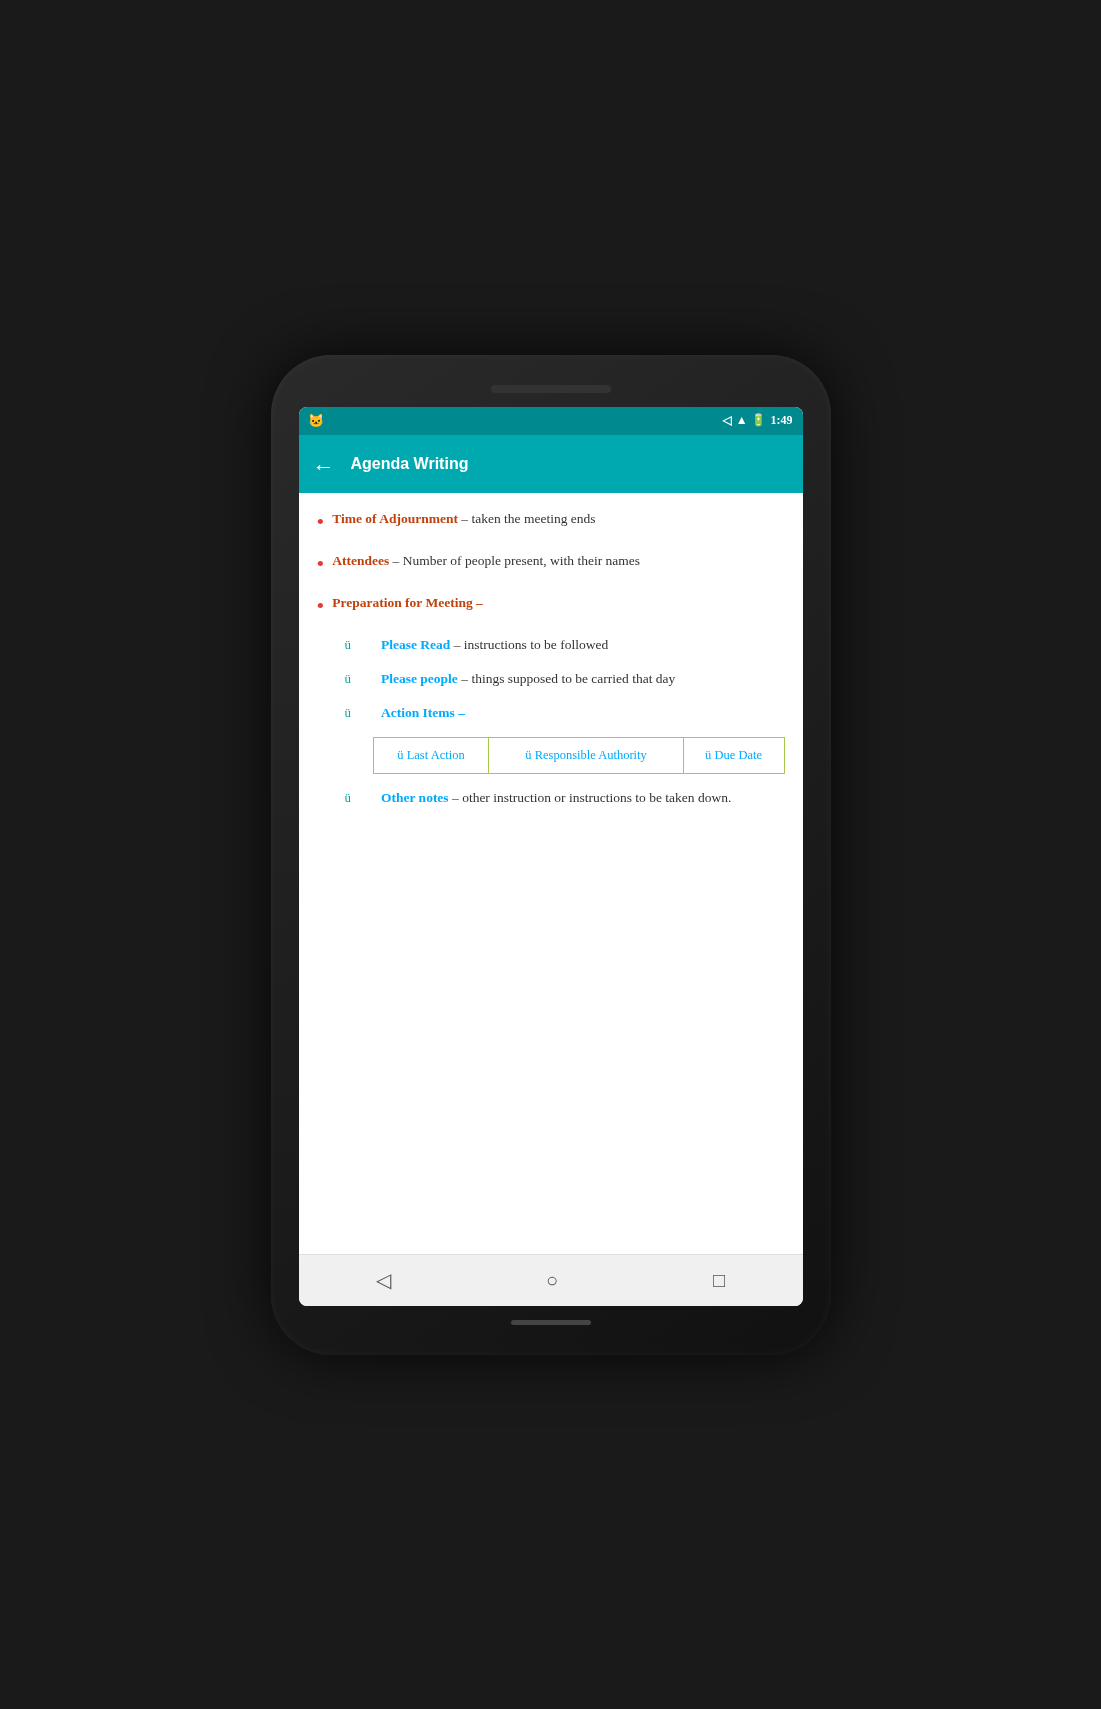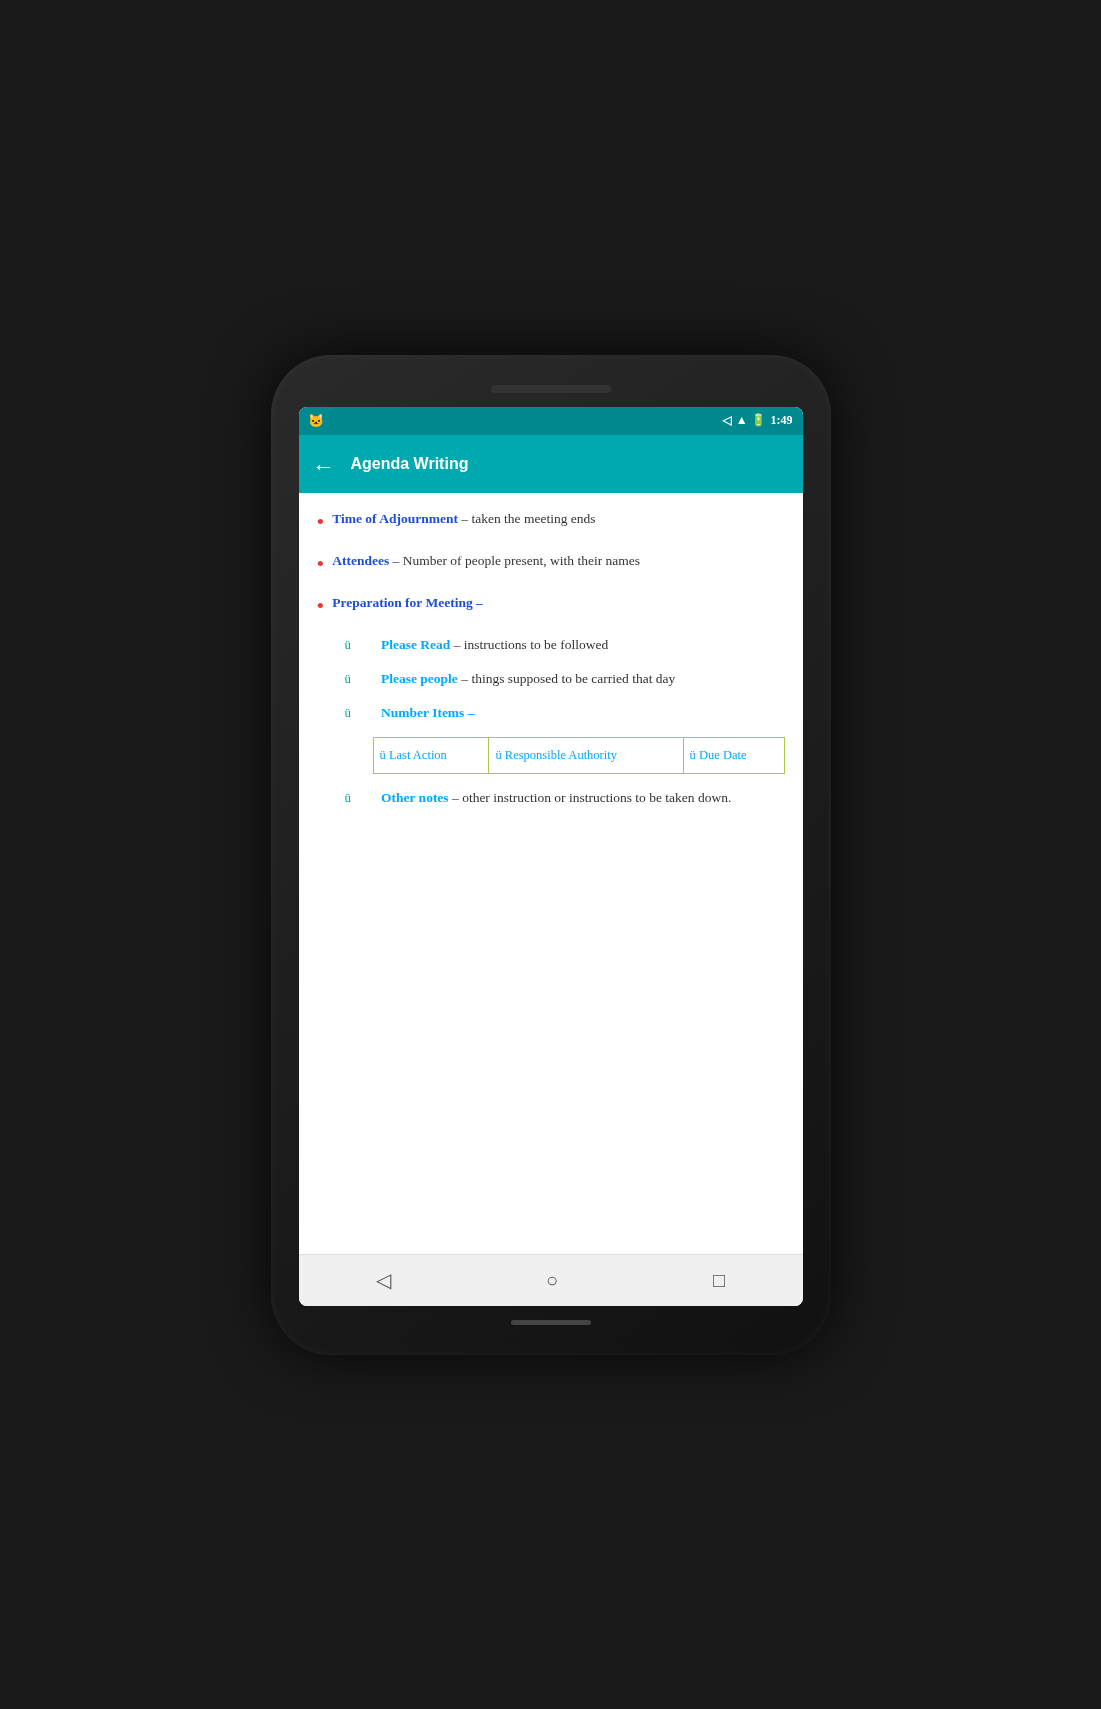--- a/index.html
+++ b/index.html
@@ -121,21 +121,21 @@
       margin-top: 2px;
       flex-shrink: 0;
     }
 
     .item-text {
       line-height: 1.5;
       color: #333;
     }
 
     .item-label {
-      color: #1d4ed8;
+      color: #c2410c;
       font-weight: bold;
     }
 
     
     .sub-list {
       list-style: none;
       padding-left: 28px;
       margin-top: 10px;
     }
 
@@ -164,20 +164,21 @@
       width: 100%;
       border-collapse: collapse;
       margin-top: 8px;
       margin-left: 28px;
       width: calc(100% - 28px);
     }
 
     .action-table td {
       border: 1.5px solid #a8c84a;
       padding: 10px 6px;
+      text-align: center;
       color: #00aaff;
       font-size: 12.5px;
       vertical-align: top;
       min-height: 60px;
     }
 
     .action-table .header-row td {
       font-weight: normal;
     }
 
@@ -281,21 +282,21 @@
           <span class="sub-bullet">ü</span>
           <span class="item-text">
             <span class="sub-label">Please people</span>
             <span> – things supposed to be carried that day</span>
           </span>
         </div>
 
         <div class="sub-item">
           <span class="sub-bullet">ü</span>
           <span class="item-text">
-            <span class="sub-label">Number Items –</span>
+            <span class="sub-label">Action Items –</span>
           </span>
         </div>
 
         <table class="action-table">
           <tbody>
               <tr class="header-row">
             <td>ü Last Action</td>
             <td>ü Responsible Authority</td>
             <td>ü Due Date</td>
           </tr>

